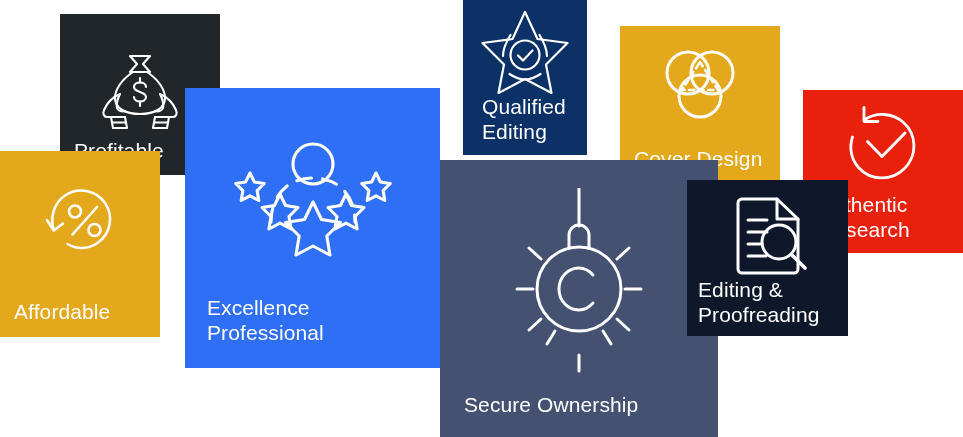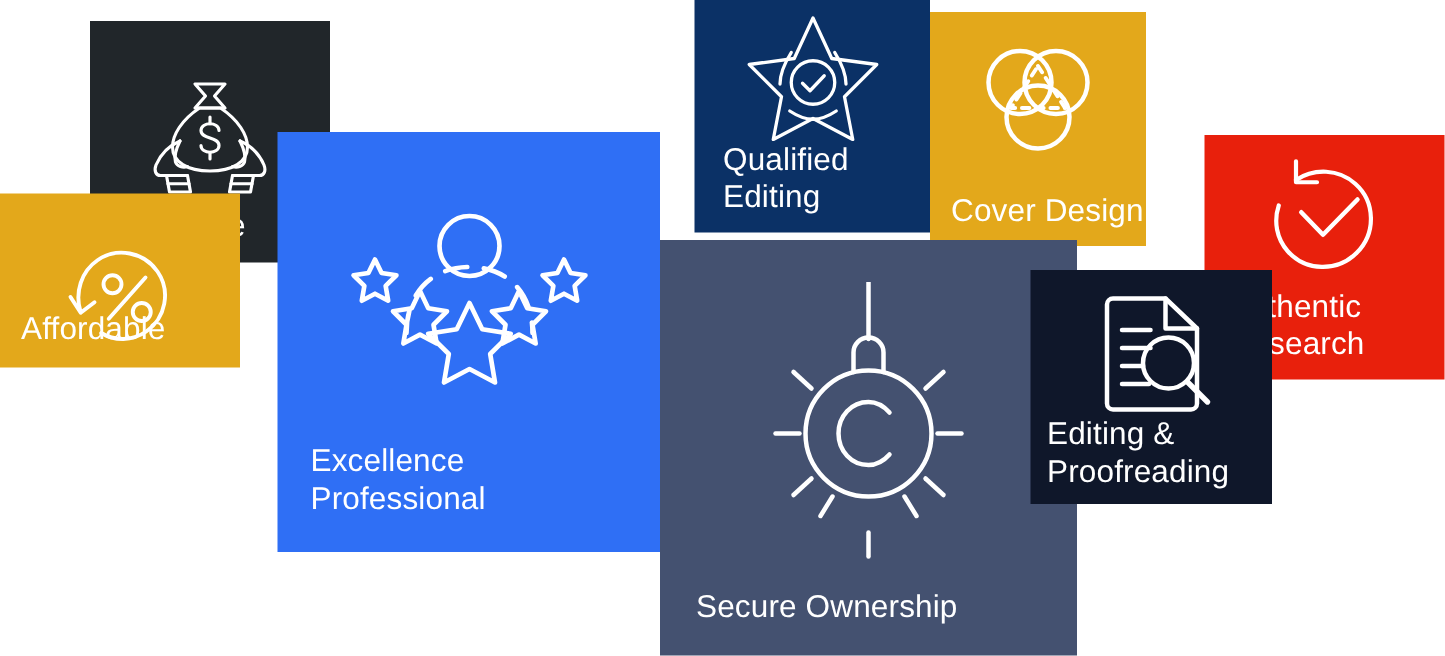--- a/index.html
+++ b/index.html
@@ -10,33 +10,33 @@
   .card .ttl{
     position:absolute;left:0;width:100%;box-sizing:border-box;
     color:#ffffff;font-weight:400;letter-spacing:.1px;line-height:1.18;
   }
 
   
   #c-profitable{left:60px;top:14px;width:160px;height:161px;background:#21262a;z-index:1;}
   #c-profitable .ico{top:28px;}
   #c-profitable .ttl{bottom:11px;padding-left:14px;font-size:21px;}
 
-  #c-affordable{left:0px;top:129px;width:160px;height:116px;background:#e3a81b;z-index:2;}
+  #c-affordable{left:0px;top:151px;width:160px;height:186px;background:#e3a81b;z-index:2;}
   #c-affordable .ico{top:30px;}
   #c-affordable .ttl{bottom:12px;padding-left:14px;font-size:21px;}
 
   #c-professional{left:185px;top:88px;width:255px;height:280px;background:#2f6ff5;z-index:3;}
   #c-professional .ico{top:48px;}
   #c-professional .ttl{bottom:22px;padding-left:22px;font-size:21px;}
 
-  #c-qualified{left:463px;top:0px;width:157px;height:155px;background:#0b3166;z-index:4;}
+  #c-qualified{left:463px;top:0px;width:124px;height:155px;background:#0b3166;z-index:4;}
   #c-qualified .ico{top:6px;}
   #c-qualified .ttl{bottom:10px;padding-left:19px;font-size:21px;}
 
-  #c-cover{left:620px;top:8px;width:144px;height:156px;background:#e3a81b;z-index:3;}
+  #c-cover{left:620px;top:26px;width:160px;height:156px;background:#e3a81b;z-index:3;}
   #c-cover .ico{top:18px;}
   #c-cover .ttl{bottom:10px;padding-left:14px;font-size:21px;}
 
   #c-authentic{left:803px;top:90px;width:160px;height:163px;background:#e8200c;z-index:6;}
   #c-authentic .ico{top:16px;}
   #c-authentic .ttl{bottom:10px;padding-left:16px;font-size:21px;}
 
   #c-secure{left:440px;top:160px;width:278px;height:277px;background:#445170;z-index:5;}
   #c-secure .ico{top:28px;}
   #c-secure .ttl{bottom:19px;padding-left:24px;font-size:21px;}

